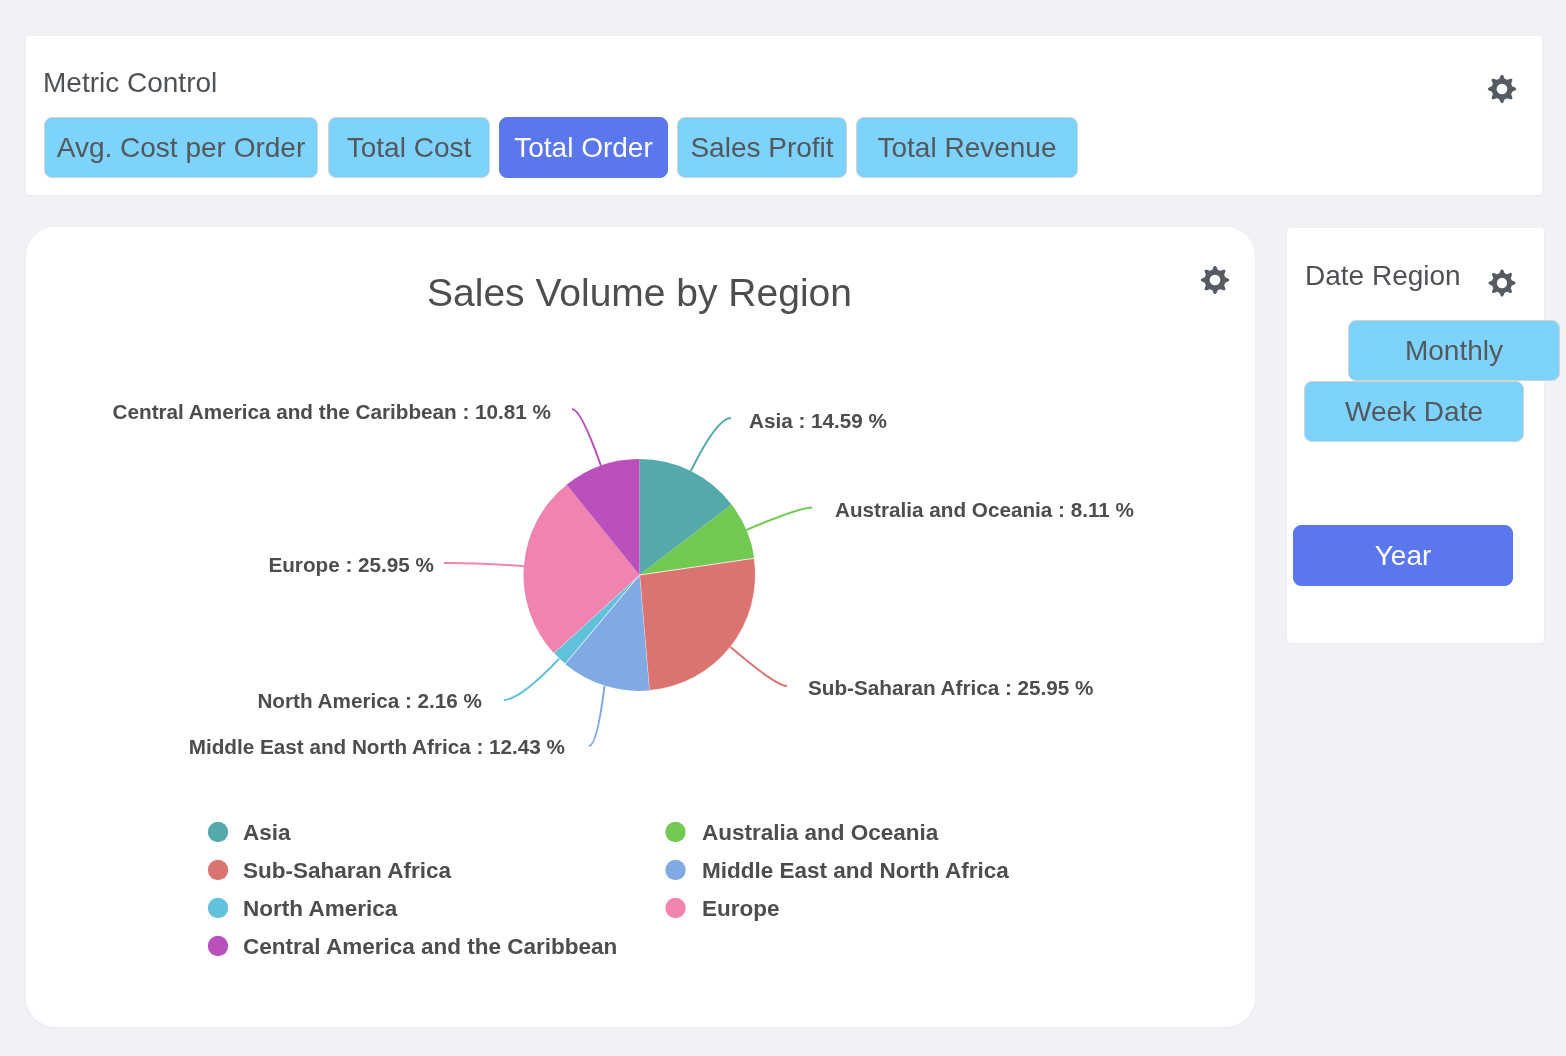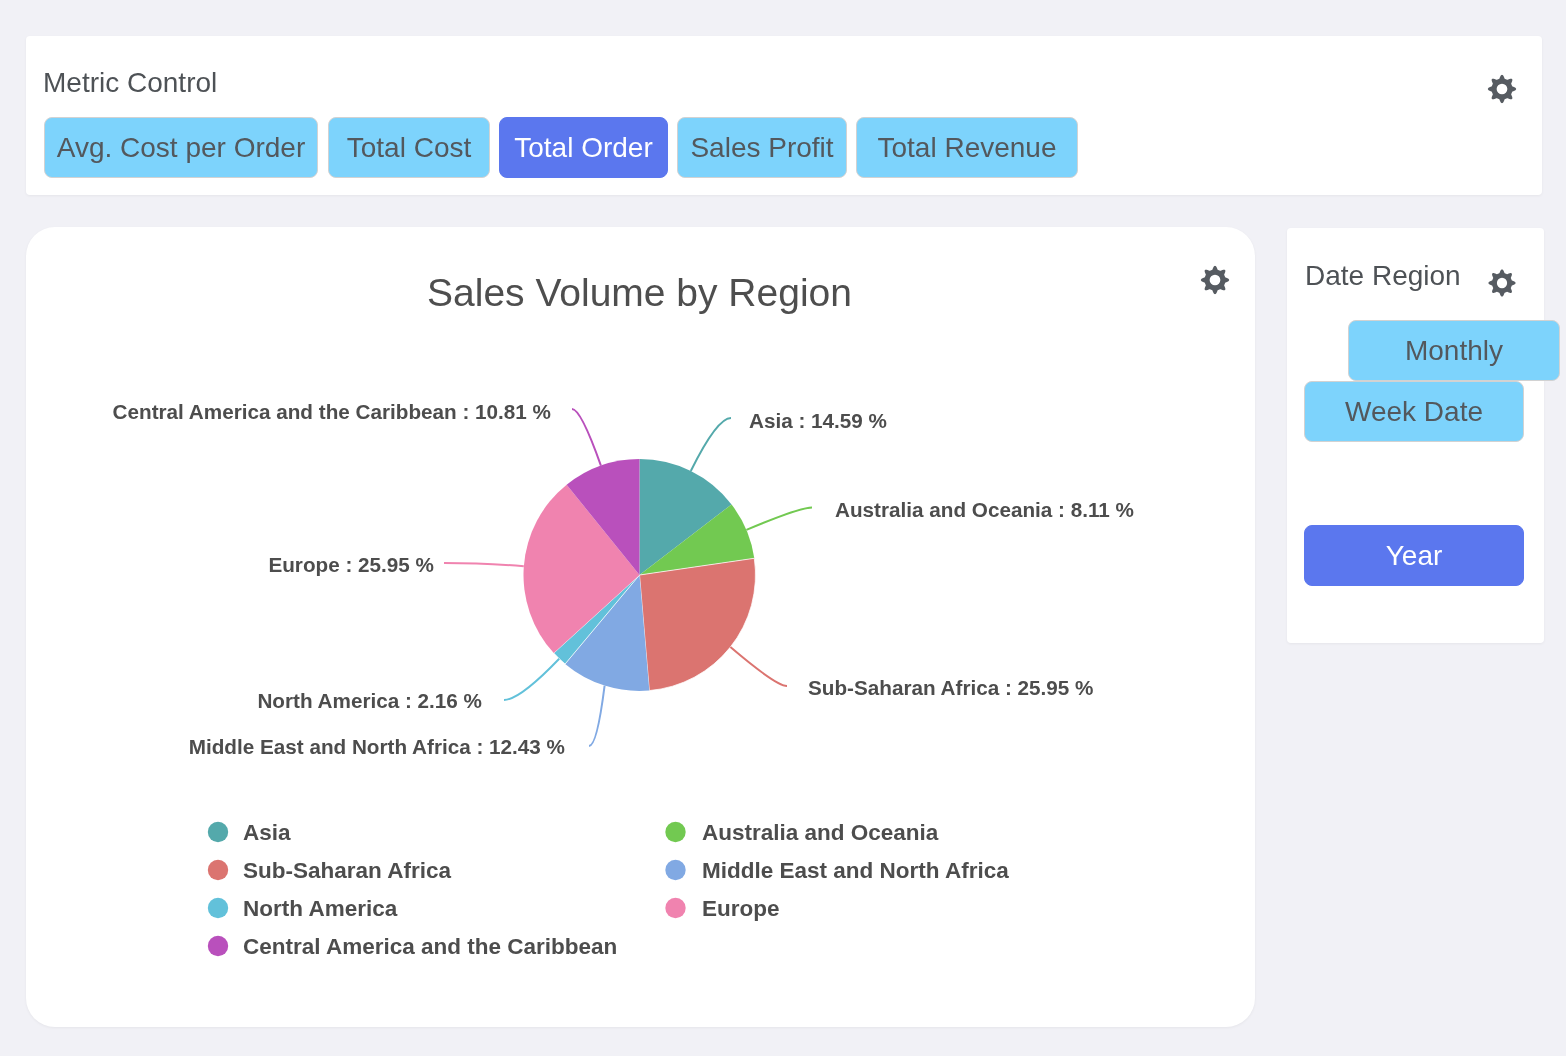--- a/index.html
+++ b/index.html
@@ -87,14 +87,14 @@
 </div>
 
 <div class="card" id="daterange">
   <div class="cardtitle" style="left:18px; top:32px;">Date Region</div>
   <svg class="gear" style="left:197px; top:37px;" width="36" height="36" viewBox="0 0 36 36">
       <polygon points="18.00,4.42 18.12,4.42 18.24,4.45 18.35,4.48 18.47,4.53 18.59,4.60 18.70,4.67 18.81,4.76 18.92,4.86 19.02,4.98 19.13,5.10 19.23,5.24 19.33,5.38 19.42,5.53 19.51,5.69 19.60,5.86 19.68,6.03 19.76,6.20 19.84,6.37 19.92,6.55 19.99,6.73 20.06,6.90 20.12,7.07 20.19,7.24 20.25,7.40 20.31,7.56 20.38,7.71 20.44,7.84 20.50,7.97 20.56,8.08 20.63,8.18 20.70,8.26 20.78,8.31 20.86,8.34 20.95,8.36 21.03,8.39 21.11,8.41 21.20,8.44 21.28,8.47 21.36,8.50 21.45,8.53 21.53,8.56 21.61,8.59 21.69,8.62 21.78,8.65 21.86,8.69 21.94,8.72 22.02,8.76 22.10,8.79 22.18,8.83 22.26,8.86 22.34,8.90 22.42,8.94 22.50,8.98 22.58,9.02 22.65,9.06 22.73,9.10 22.81,9.14 22.89,9.18 22.98,9.20 23.08,9.20 23.20,9.17 23.32,9.14 23.46,9.09 23.60,9.04 23.75,8.98 23.90,8.91 24.06,8.84 24.22,8.77 24.39,8.70 24.57,8.62 24.74,8.55 24.92,8.48 25.10,8.41 25.28,8.34 25.46,8.28 25.63,8.23 25.81,8.18 25.98,8.14 26.16,8.11 26.32,8.08 26.48,8.07 26.64,8.06 26.79,8.07 26.93,8.08 27.06,8.11 27.19,8.14 27.31,8.19 27.42,8.25 27.52,8.32 27.61,8.39 27.68,8.48 27.75,8.58 27.81,8.69 27.86,8.81 27.89,8.94 27.92,9.07 27.93,9.21 27.94,9.36 27.93,9.52 27.92,9.68 27.89,9.84 27.86,10.02 27.82,10.19 27.77,10.37 27.72,10.54 27.66,10.72 27.59,10.90 27.52,11.08 27.45,11.26 27.38,11.43 27.30,11.61 27.23,11.78 27.16,11.94 27.09,12.10 27.02,12.25 26.96,12.40 26.91,12.54 26.86,12.68 26.83,12.80 26.80,12.92 26.80,13.02 26.82,13.11 26.86,13.19 26.90,13.27 26.94,13.35 26.98,13.42 27.02,13.50 27.06,13.58 27.10,13.66 27.14,13.74 27.17,13.82 27.21,13.90 27.24,13.98 27.28,14.06 27.31,14.14 27.35,14.22 27.38,14.31 27.41,14.39 27.44,14.47 27.47,14.55 27.50,14.64 27.53,14.72 27.56,14.80 27.59,14.89 27.61,14.97 27.64,15.05 27.66,15.14 27.69,15.22 27.74,15.30 27.82,15.37 27.92,15.44 28.03,15.50 28.16,15.56 28.29,15.62 28.44,15.69 28.60,15.75 28.76,15.81 28.93,15.88 29.10,15.94 29.27,16.01 29.45,16.08 29.63,16.16 29.80,16.24 29.97,16.32 30.14,16.40 30.31,16.49 30.47,16.58 30.62,16.67 30.76,16.77 30.90,16.87 31.02,16.98 31.14,17.08 31.24,17.19 31.33,17.30 31.40,17.41 31.47,17.53 31.52,17.65 31.55,17.76 31.58,17.88 31.58,18.00 31.58,18.12 31.55,18.24 31.52,18.35 31.47,18.47 31.40,18.59 31.33,18.70 31.24,18.81 31.14,18.92 31.02,19.02 30.90,19.13 30.76,19.23 30.62,19.33 30.47,19.42 30.31,19.51 30.14,19.60 29.97,19.68 29.80,19.76 29.63,19.84 29.45,19.92 29.27,19.99 29.10,20.06 28.93,20.12 28.76,20.19 28.60,20.25 28.44,20.31 28.29,20.38 28.16,20.44 28.03,20.50 27.92,20.56 27.82,20.63 27.74,20.70 27.69,20.78 27.66,20.86 27.64,20.95 27.61,21.03 27.59,21.11 27.56,21.20 27.53,21.28 27.50,21.36 27.47,21.45 27.44,21.53 27.41,21.61 27.38,21.69 27.35,21.78 27.31,21.86 27.28,21.94 27.24,22.02 27.21,22.10 27.17,22.18 27.14,22.26 27.10,22.34 27.06,22.42 27.02,22.50 26.98,22.58 26.94,22.65 26.90,22.73 26.86,22.81 26.82,22.89 26.80,22.98 26.80,23.08 26.83,23.20 26.86,23.32 26.91,23.46 26.96,23.60 27.02,23.75 27.09,23.90 27.16,24.06 27.23,24.22 27.30,24.39 27.38,24.57 27.45,24.74 27.52,24.92 27.59,25.10 27.66,25.28 27.72,25.46 27.77,25.63 27.82,25.81 27.86,25.98 27.89,26.16 27.92,26.32 27.93,26.48 27.94,26.64 27.93,26.79 27.92,26.93 27.89,27.06 27.86,27.19 27.81,27.31 27.75,27.42 27.68,27.52 27.61,27.61 27.52,27.68 27.42,27.75 27.31,27.81 27.19,27.86 27.06,27.89 26.93,27.92 26.79,27.93 26.64,27.94 26.48,27.93 26.32,27.92 26.16,27.89 25.98,27.86 25.81,27.82 25.63,27.77 25.46,27.72 25.28,27.66 25.10,27.59 24.92,27.52 24.74,27.45 24.57,27.38 24.39,27.30 24.22,27.23 24.06,27.16 23.90,27.09 23.75,27.02 23.60,26.96 23.46,26.91 23.32,26.86 23.20,26.83 23.08,26.80 22.98,26.80 22.89,26.82 22.81,26.86 22.73,26.90 22.65,26.94 22.58,26.98 22.50,27.02 22.42,27.06 22.34,27.10 22.26,27.14 22.18,27.17 22.10,27.21 22.02,27.24 21.94,27.28 21.86,27.31 21.78,27.35 21.69,27.38 21.61,27.41 21.53,27.44 21.45,27.47 21.36,27.50 21.28,27.53 21.20,27.56 21.11,27.59 21.03,27.61 20.95,27.64 20.86,27.66 20.78,27.69 20.70,27.74 20.63,27.82 20.56,27.92 20.50,28.03 20.44,28.16 20.38,28.29 20.31,28.44 20.25,28.60 20.19,28.76 20.12,28.93 20.06,29.10 19.99,29.27 19.92,29.45 19.84,29.63 19.76,29.80 19.68,29.97 19.60,30.14 19.51,30.31 19.42,30.47 19.33,30.62 19.23,30.76 19.13,30.90 19.02,31.02 18.92,31.14 18.81,31.24 18.70,31.33 18.59,31.40 18.47,31.47 18.35,31.52 18.24,31.55 18.12,31.58 18.00,31.58 17.88,31.58 17.76,31.55 17.65,31.52 17.53,31.47 17.41,31.40 17.30,31.33 17.19,31.24 17.08,31.14 16.98,31.02 16.87,30.90 16.77,30.76 16.67,30.62 16.58,30.47 16.49,30.31 16.40,30.14 16.32,29.97 16.24,29.80 16.16,29.63 16.08,29.45 16.01,29.27 15.94,29.10 15.88,28.93 15.81,28.76 15.75,28.60 15.69,28.44 15.62,28.29 15.56,28.16 15.50,28.03 15.44,27.92 15.37,27.82 15.30,27.74 15.22,27.69 15.14,27.66 15.05,27.64 14.97,27.61 14.89,27.59 14.80,27.56 14.72,27.53 14.64,27.50 14.55,27.47 14.47,27.44 14.39,27.41 14.31,27.38 14.22,27.35 14.14,27.31 14.06,27.28 13.98,27.24 13.90,27.21 13.82,27.17 13.74,27.14 13.66,27.10 13.58,27.06 13.50,27.02 13.42,26.98 13.35,26.94 13.27,26.90 13.19,26.86 13.11,26.82 13.02,26.80 12.92,26.80 12.80,26.83 12.68,26.86 12.54,26.91 12.40,26.96 12.25,27.02 12.10,27.09 11.94,27.16 11.78,27.23 11.61,27.30 11.43,27.38 11.26,27.45 11.08,27.52 10.90,27.59 10.72,27.66 10.54,27.72 10.37,27.77 10.19,27.82 10.02,27.86 9.84,27.89 9.68,27.92 9.52,27.93 9.36,27.94 9.21,27.93 9.07,27.92 8.94,27.89 8.81,27.86 8.69,27.81 8.58,27.75 8.48,27.68 8.39,27.61 8.32,27.52 8.25,27.42 8.19,27.31 8.14,27.19 8.11,27.06 8.08,26.93 8.07,26.79 8.06,26.64 8.07,26.48 8.08,26.32 8.11,26.16 8.14,25.98 8.18,25.81 8.23,25.63 8.28,25.46 8.34,25.28 8.41,25.10 8.48,24.92 8.55,24.74 8.62,24.57 8.70,24.39 8.77,24.22 8.84,24.06 8.91,23.90 8.98,23.75 9.04,23.60 9.09,23.46 9.14,23.32 9.17,23.20 9.20,23.08 9.20,22.98 9.18,22.89 9.14,22.81 9.10,22.73 9.06,22.65 9.02,22.58 8.98,22.50 8.94,22.42 8.90,22.34 8.86,22.26 8.83,22.18 8.79,22.10 8.76,22.02 8.72,21.94 8.69,21.86 8.65,21.78 8.62,21.69 8.59,21.61 8.56,21.53 8.53,21.45 8.50,21.36 8.47,21.28 8.44,21.20 8.41,21.11 8.39,21.03 8.36,20.95 8.34,20.86 8.31,20.78 8.26,20.70 8.18,20.63 8.08,20.56 7.97,20.50 7.84,20.44 7.71,20.38 7.56,20.31 7.40,20.25 7.24,20.19 7.07,20.12 6.90,20.06 6.73,19.99 6.55,19.92 6.37,19.84 6.20,19.76 6.03,19.68 5.86,19.60 5.69,19.51 5.53,19.42 5.38,19.33 5.24,19.23 5.10,19.13 4.98,19.02 4.86,18.92 4.76,18.81 4.67,18.70 4.60,18.59 4.53,18.47 4.48,18.35 4.45,18.24 4.42,18.12 4.42,18.00 4.42,17.88 4.45,17.76 4.48,17.65 4.53,17.53 4.60,17.41 4.67,17.30 4.76,17.19 4.86,17.08 4.98,16.98 5.10,16.87 5.24,16.77 5.38,16.67 5.53,16.58 5.69,16.49 5.86,16.40 6.03,16.32 6.20,16.24 6.37,16.16 6.55,16.08 6.73,16.01 6.90,15.94 7.07,15.88 7.24,15.81 7.40,15.75 7.56,15.69 7.71,15.62 7.84,15.56 7.97,15.50 8.08,15.44 8.18,15.37 8.26,15.30 8.31,15.22 8.34,15.14 8.36,15.05 8.39,14.97 8.41,14.89 8.44,14.80 8.47,14.72 8.50,14.64 8.53,14.55 8.56,14.47 8.59,14.39 8.62,14.31 8.65,14.22 8.69,14.14 8.72,14.06 8.76,13.98 8.79,13.90 8.83,13.82 8.86,13.74 8.90,13.66 8.94,13.58 8.98,13.50 9.02,13.42 9.06,13.35 9.10,13.27 9.14,13.19 9.18,13.11 9.20,13.02 9.20,12.92 9.17,12.80 9.14,12.68 9.09,12.54 9.04,12.40 8.98,12.25 8.91,12.10 8.84,11.94 8.77,11.78 8.70,11.61 8.62,11.43 8.55,11.26 8.48,11.08 8.41,10.90 8.34,10.72 8.28,10.54 8.23,10.37 8.18,10.19 8.14,10.02 8.11,9.84 8.08,9.68 8.07,9.52 8.06,9.36 8.07,9.21 8.08,9.07 8.11,8.94 8.14,8.81 8.19,8.69 8.25,8.58 8.32,8.48 8.39,8.39 8.48,8.32 8.58,8.25 8.69,8.19 8.81,8.14 8.94,8.11 9.07,8.08 9.21,8.07 9.36,8.06 9.52,8.07 9.68,8.08 9.84,8.11 10.02,8.14 10.19,8.18 10.37,8.23 10.54,8.28 10.72,8.34 10.90,8.41 11.08,8.48 11.26,8.55 11.43,8.62 11.61,8.70 11.78,8.77 11.94,8.84 12.10,8.91 12.25,8.98 12.40,9.04 12.54,9.09 12.68,9.14 12.80,9.17 12.92,9.20 13.02,9.20 13.11,9.18 13.19,9.14 13.27,9.10 13.35,9.06 13.42,9.02 13.50,8.98 13.58,8.94 13.66,8.90 13.74,8.86 13.82,8.83 13.90,8.79 13.98,8.76 14.06,8.72 14.14,8.69 14.22,8.65 14.31,8.62 14.39,8.59 14.47,8.56 14.55,8.53 14.64,8.50 14.72,8.47 14.80,8.44 14.89,8.41 14.97,8.39 15.05,8.36 15.14,8.34 15.22,8.31 15.30,8.26 15.37,8.18 15.44,8.08 15.50,7.97 15.56,7.84 15.62,7.71 15.69,7.56 15.75,7.40 15.81,7.24 15.88,7.07 15.94,6.90 16.01,6.73 16.08,6.55 16.16,6.37 16.24,6.20 16.32,6.03 16.40,5.86 16.49,5.69 16.58,5.53 16.67,5.38 16.77,5.24 16.87,5.10 16.98,4.98 17.08,4.86 17.19,4.76 17.30,4.67 17.41,4.60 17.53,4.53 17.65,4.48 17.76,4.45 17.88,4.42" fill="#565b61"></polygon>
       <circle cx="18" cy="18" r="5.14" fill="#fff"></circle>
     </svg>
   <div class="btn" style="left:17px; top:92px; width:212px;margin-left:44px;">Monthly</div>
   <div class="btn" style="left:17px; top:153px; width:220px;">Week Date</div>
-  <div class="btn sel" style="left:17px; top:297px; width:220px;">Year</div>
+  <div class="btn sel" style="left:6px; top:297px; width:220px;">Year</div>
 </div>
 
 </body></html>

